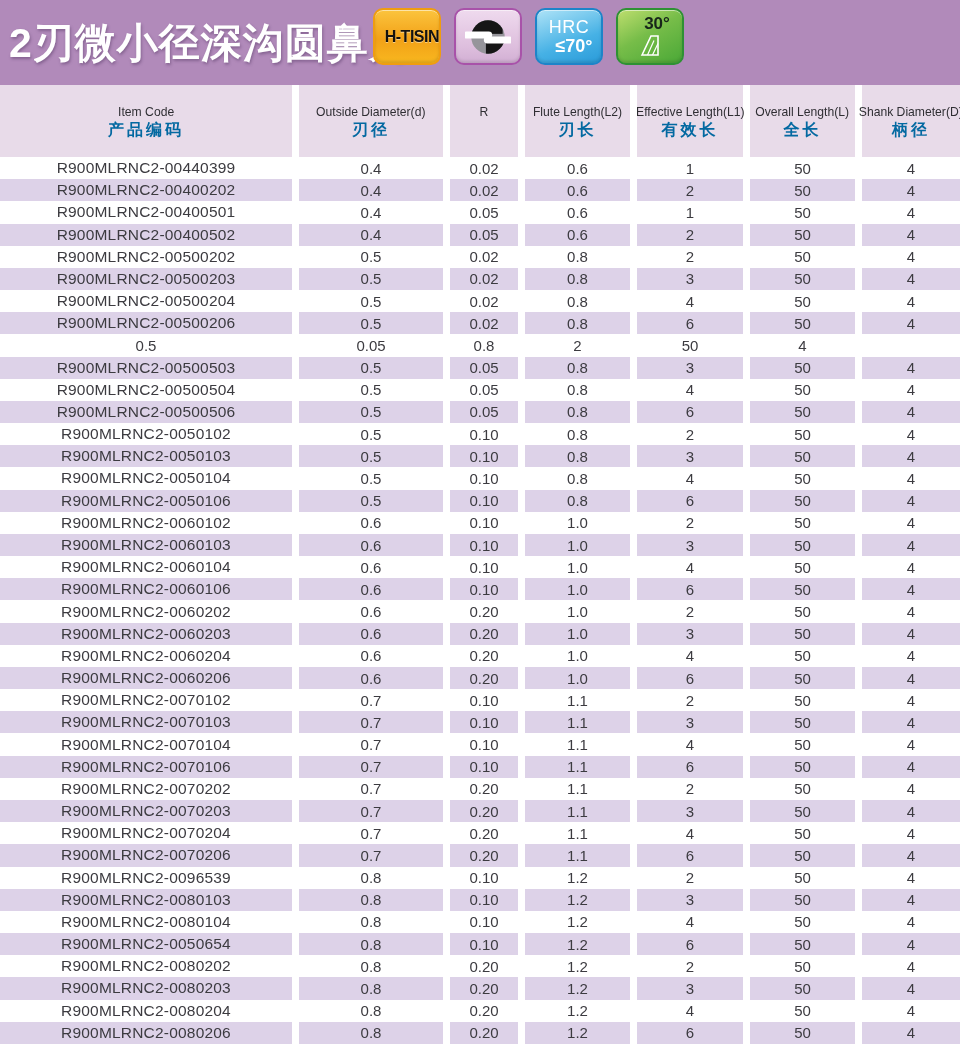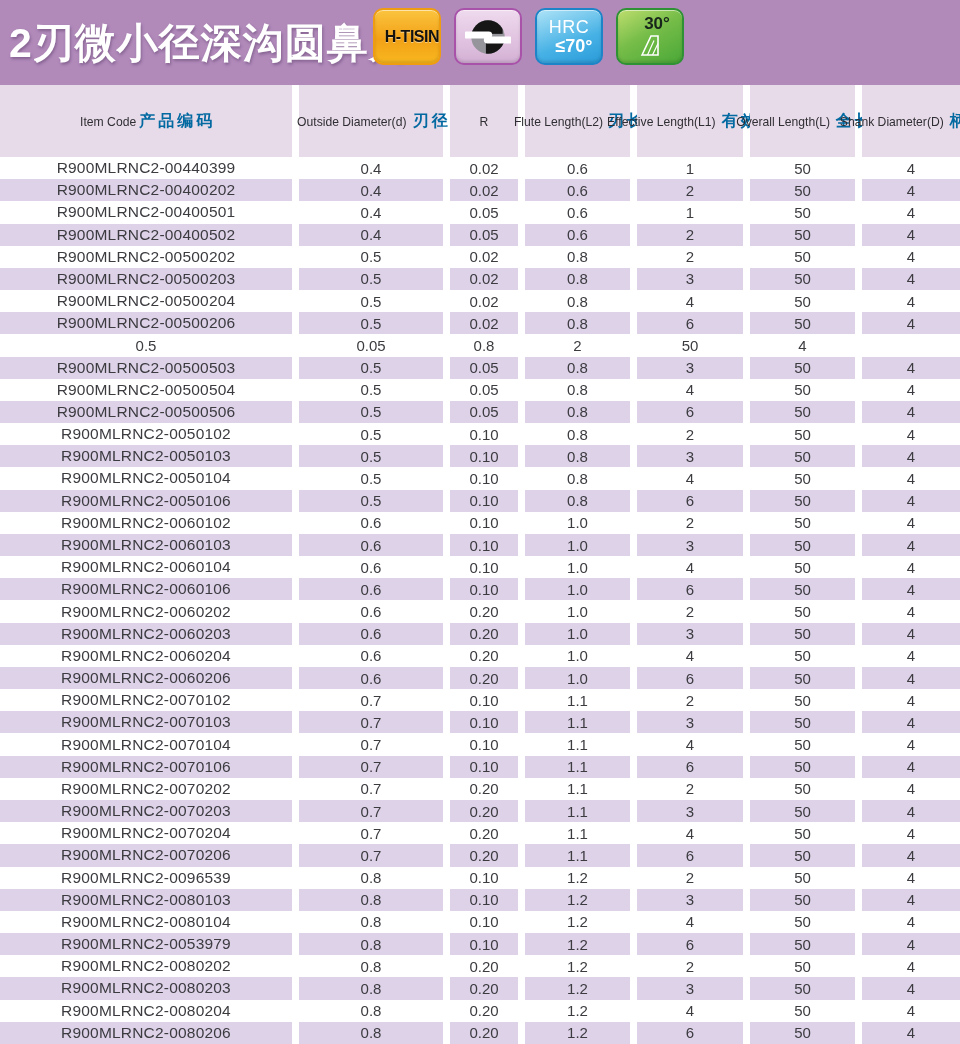--- a/index.html
+++ b/index.html
@@ -25,21 +25,21 @@
   .badge-blue .l1{font-size:18px;line-height:19px;letter-spacing:.5px;}
   .badge-blue .l2{font-size:18px;line-height:19px;font-weight:bold;margin-left:10px;}
   .badge-green{background:linear-gradient(150deg,#bede6e 0%,#77bd49 45%,#4aa837 100%);
                border:2px solid #2e9133;}
   .badge-green .deg{color:#17251a;font-size:17px;font-weight:bold;line-height:17px;margin-left:14px;}
   .badge svg{display:block;}
   
   .grid-row{display:grid;grid-template-columns:292px 144px 68px 105px 106px 105px 98px;
             column-gap:7px;width:960px;box-sizing:border-box;}
   .thead{height:72px;background:#ffffff;}
-  .hcell{background:#e8dbe9;display:flex;flex-direction:row;align-items:center;
+  .hcell{background:#e8dbe9;display:flex;flex-direction:column;align-items:center;
          justify-content:center;overflow:visible;}
   .hen{display:inline-block;transform:scaleX(.9);white-space:nowrap;
        font-size:13.5px;line-height:17px;color:#2f2e33;}
   .hzh{display:block;height:20px;font-size:16px;line-height:20px;letter-spacing:3px;
        color:#0369a1;font-weight:700;white-space:nowrap;}
   .tbody{background:#ffffff;}
   .trow{height:22.175px;}
   .trow .tcell{display:flex;align-items:center;justify-content:center;
                font-size:15px;color:#3c3b40;white-space:nowrap;}
   .trow .tcell.c0{font-size:15.5px;letter-spacing:.2px;}
@@ -438,21 +438,21 @@
         <div class="grid-row trow plain">
           <div class="tcell c0">R900MLRNC2-0080104</div>
           <div class="tcell c1">0.8</div>
           <div class="tcell c2">0.10</div>
           <div class="tcell c3">1.2</div>
           <div class="tcell c4">4</div>
           <div class="tcell c5">50</div>
           <div class="tcell c6">4</div>
         </div>
         <div class="grid-row trow striped">
-          <div class="tcell c0">R900MLRNC2-0053979</div>
+          <div class="tcell c0">R900MLRNC2-0050654</div>
           <div class="tcell c1">0.8</div>
           <div class="tcell c2">0.10</div>
           <div class="tcell c3">1.2</div>
           <div class="tcell c4">6</div>
           <div class="tcell c5">50</div>
           <div class="tcell c6">4</div>
         </div>
         <div class="grid-row trow plain">
           <div class="tcell c0">R900MLRNC2-0080202</div>
           <div class="tcell c1">0.8</div>

